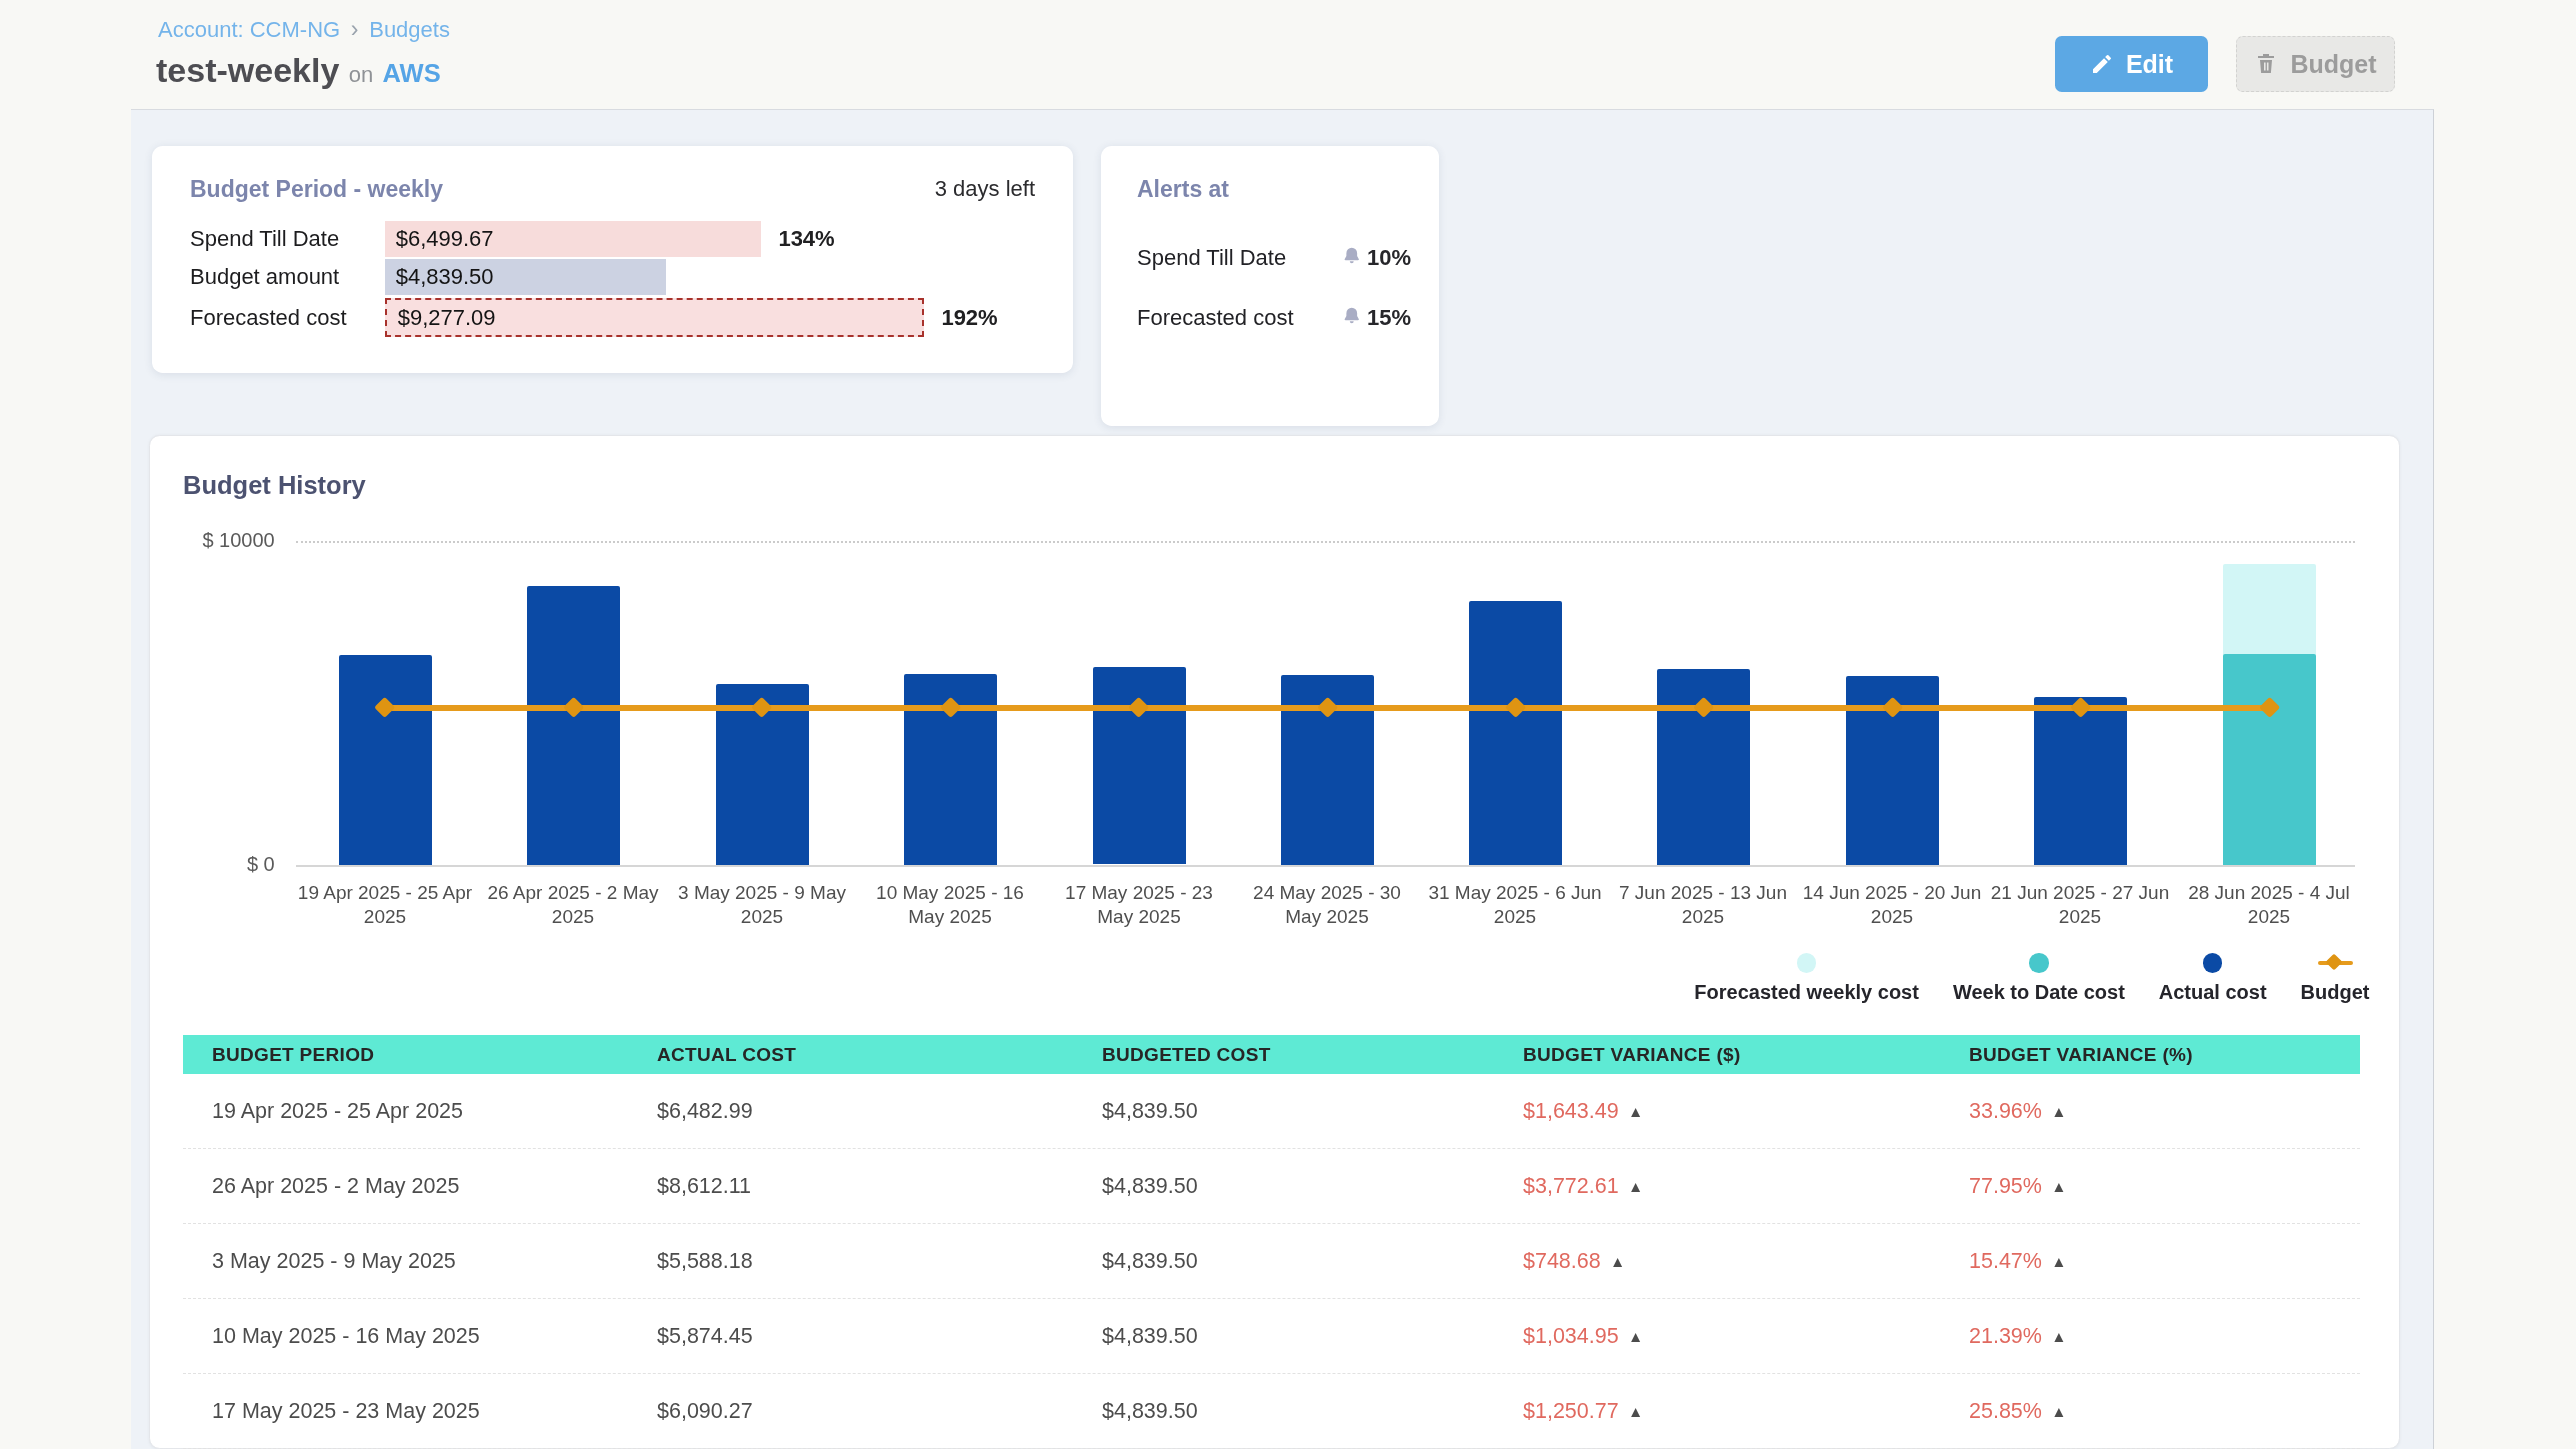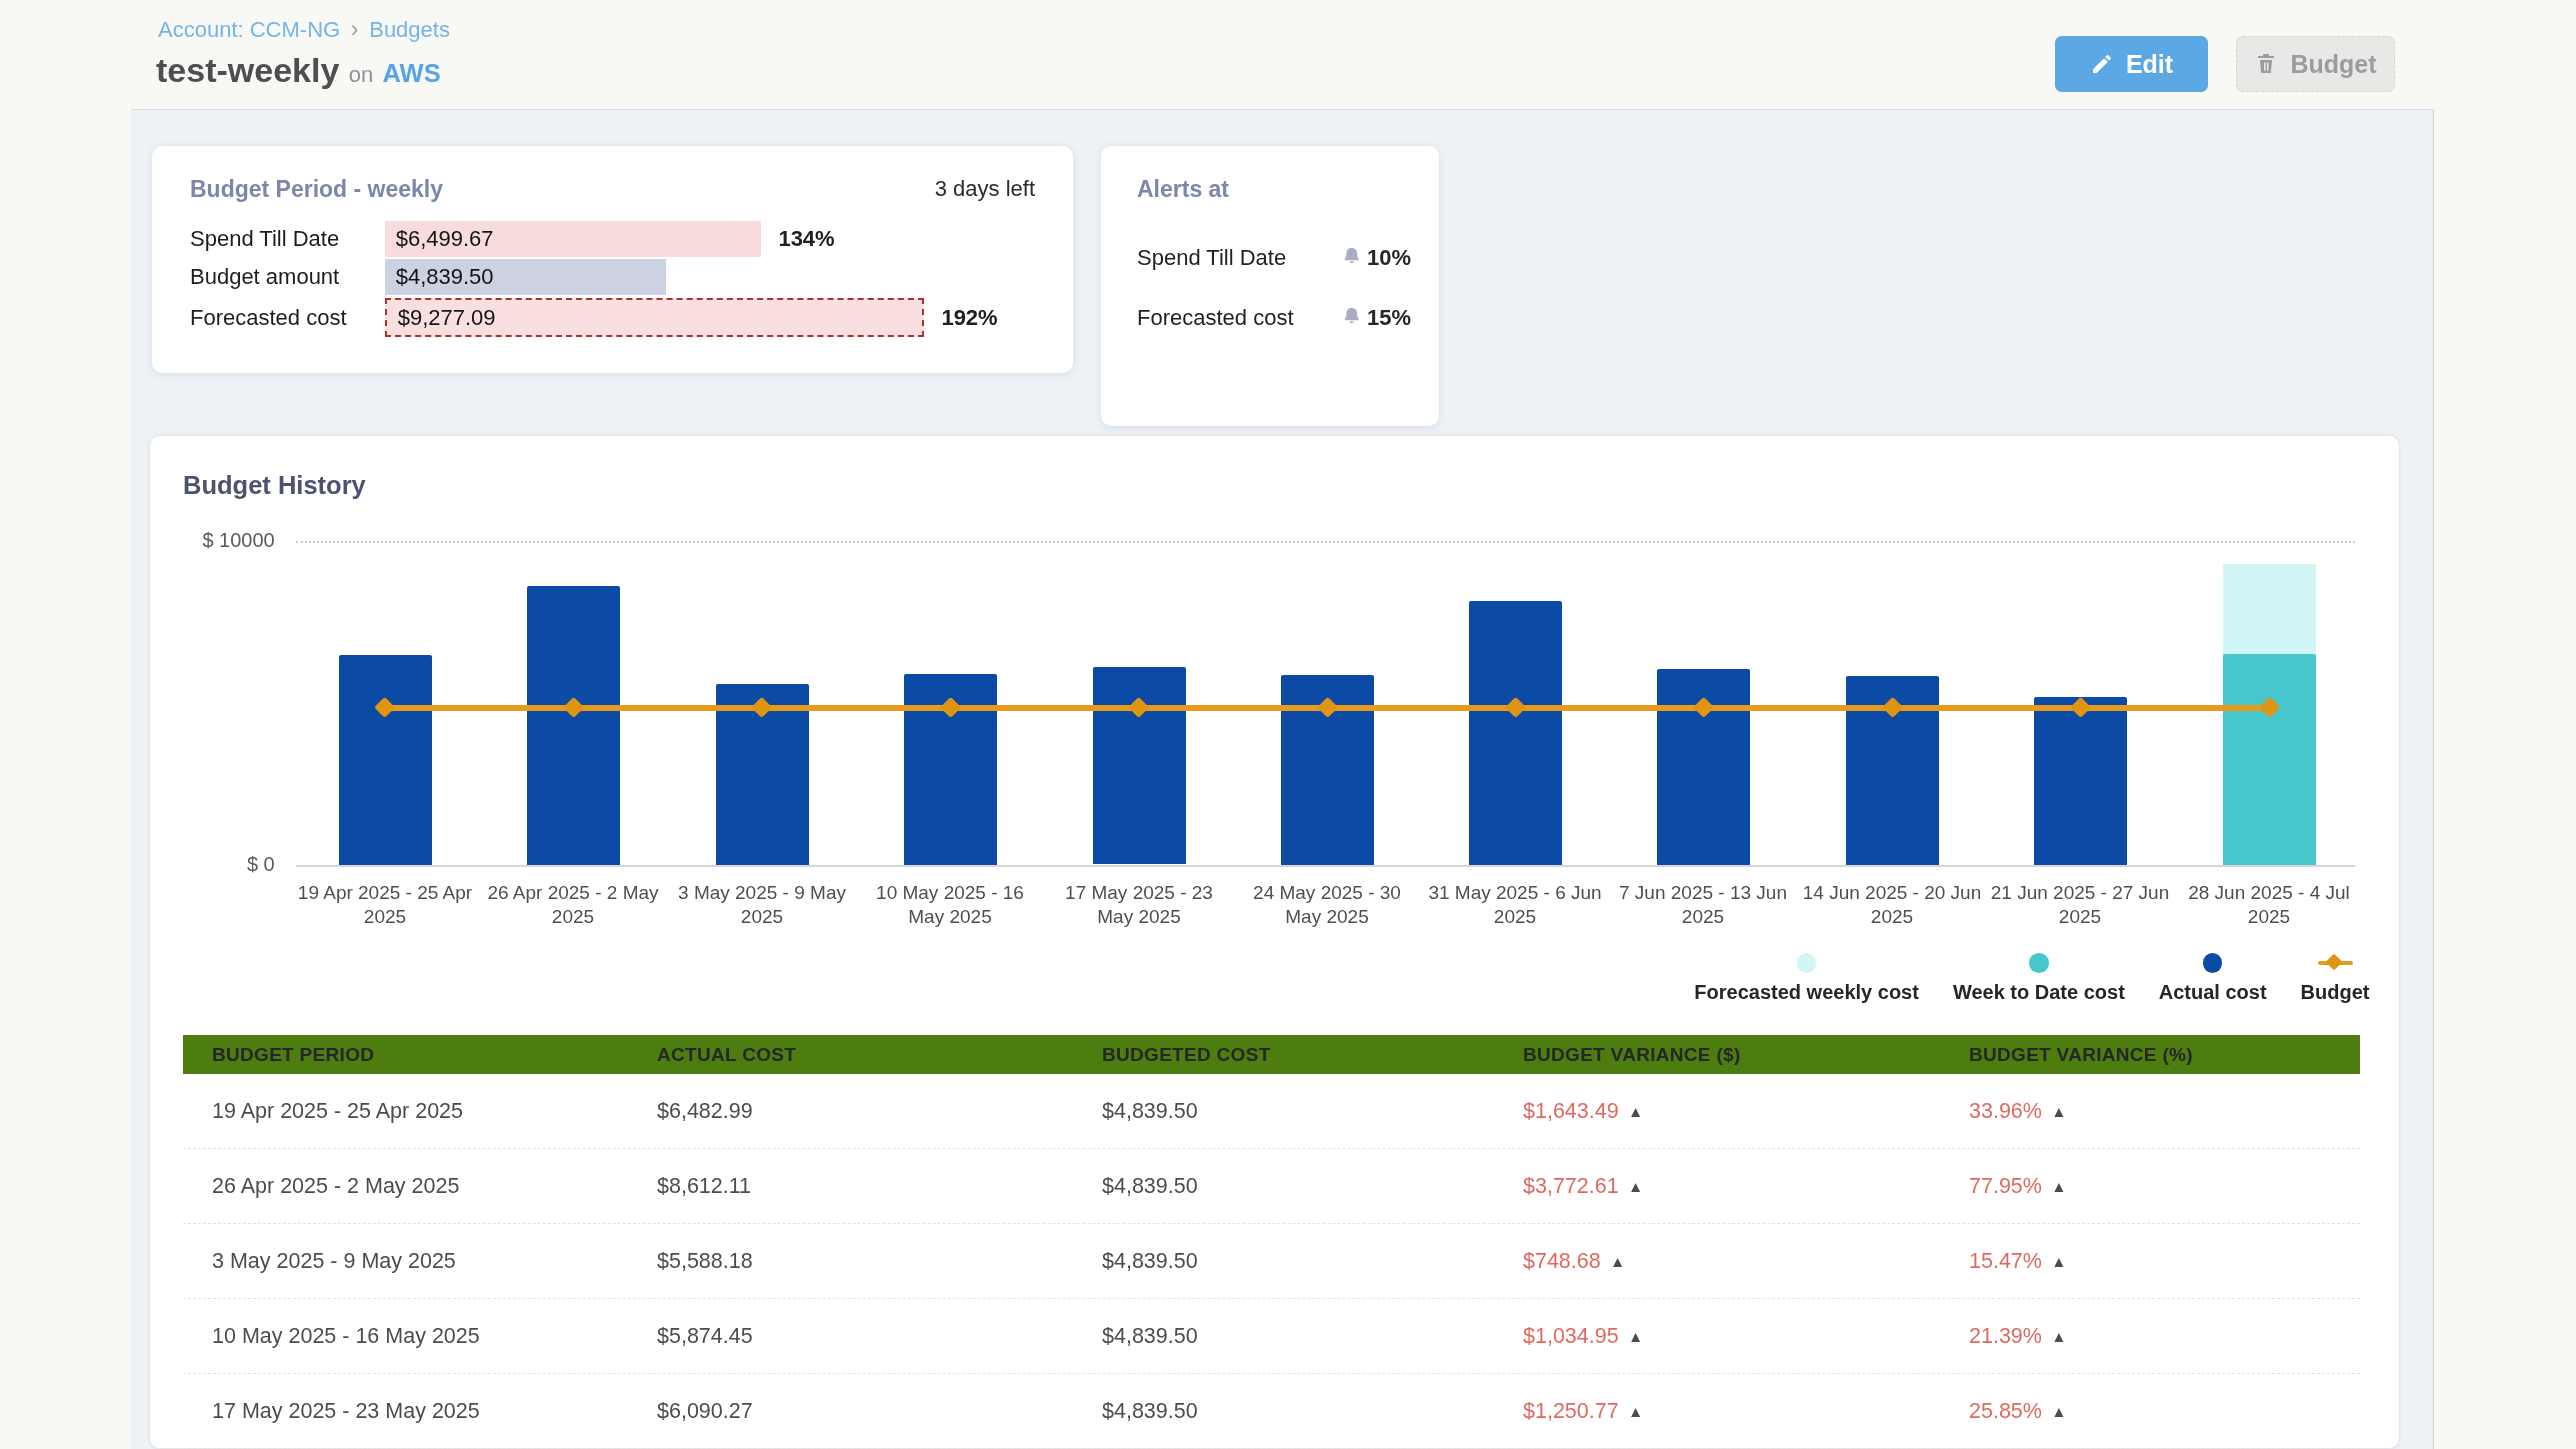--- a/index.html
+++ b/index.html
@@ -85,21 +85,21 @@
   .legend { position: absolute; right: 29.5px; top: 517px; display: flex; align-items: center; gap: 34px; }
   .legend-item { display: flex; align-items: center; gap: 8.7px; cursor: pointer; flex-direction: column; }
   .legend-dot { width: 19.5px; height: 19.5px; border-radius: 50%; }
   .legend-text { font-size: 20px; font-weight: 600; color: #25252b; }
   .legend-lineswatch { position: relative; width: 35px; height: 19.5px; }
   .legend-lineswatch .l { position: absolute; left: 0; top: 8px; width: 35px; height: 4px; border-radius: 2px; }
   .legend-lineswatch .d { position: absolute; left: 10.7px; top: 3.4px; width: 12px; height: 12px; transform: rotate(45deg); border-radius: 2px; }
 
   
   .tbl-header { position: absolute; left: 33px; top: 599px; width: 2177px; height: 39px;
-                background: #4d7c0f; }
+                background: #5eead4; }
   .tbl-header span { position: absolute; top: 50%; transform: translateY(-50%);
                      font-size: 19px; font-weight: 700; color: #262626; letter-spacing: 0.3px; }
   .tbl-row { position: absolute; left: 33px; width: 2177px; height: 75px;
              border-bottom: 1.3px dashed #e2e2e2; }
   .tbl-row span { position: absolute; top: 50%; transform: translateY(-50%); font-size: 21.5px; color: #4c4c4c; }
   .c1 { left: 29px; } .c2 { left: 474px; } .c3 { left: 919px; } .c4 { left: 1340px; } .c5 { left: 1786px; }
   .variance { font-weight: 400; }
   .variance .tri { font-size: 15.4px; margin-left: 9.4px; }
 </style>
 </head>

